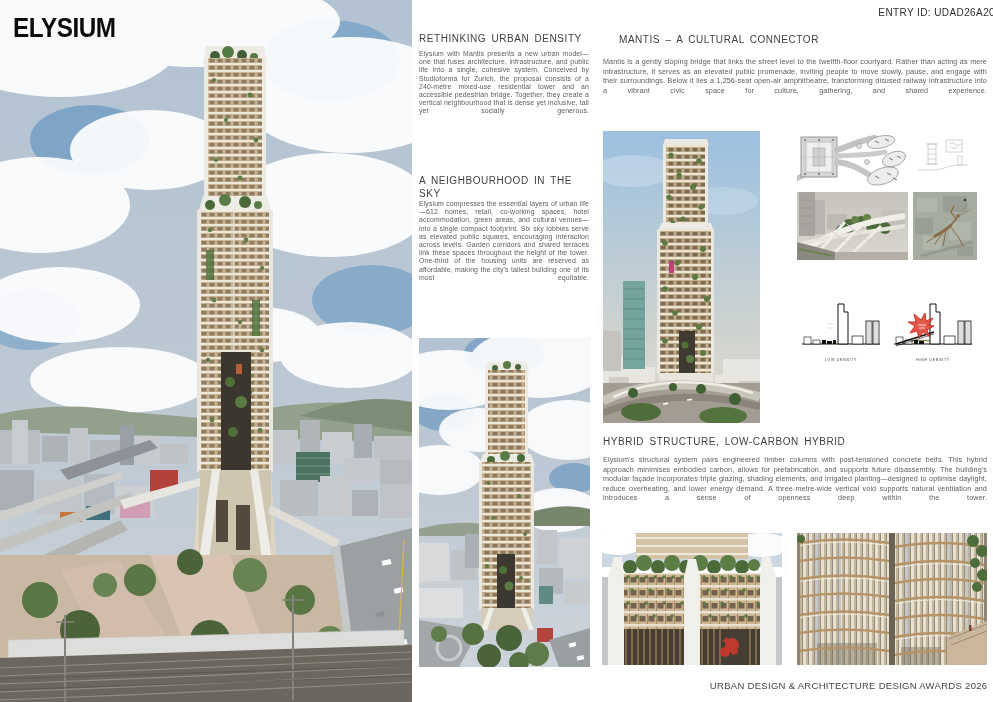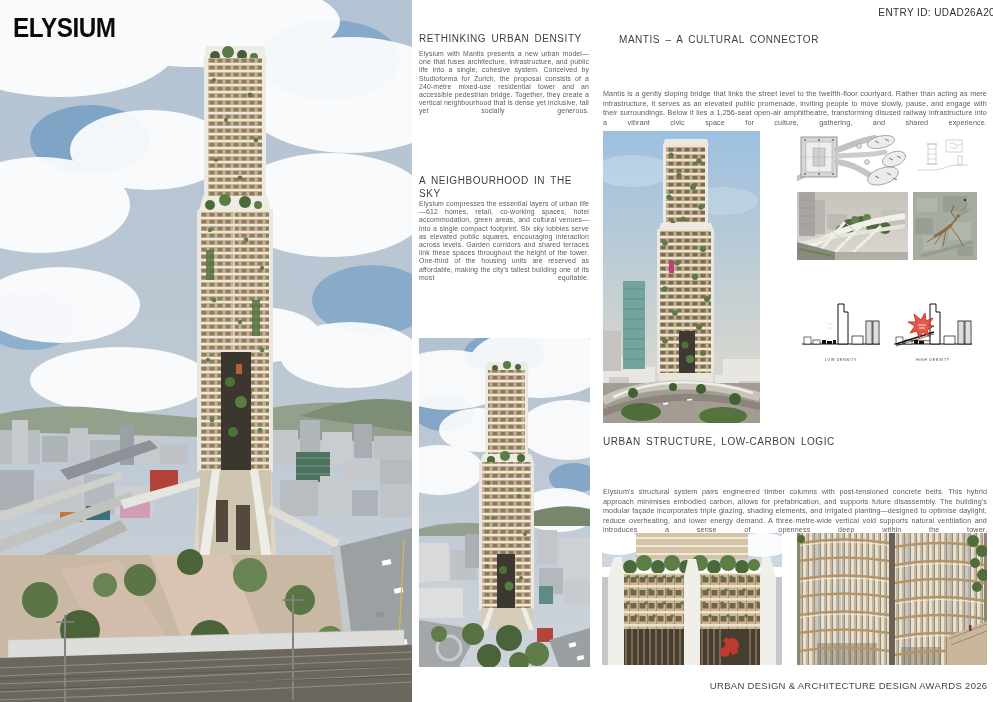--- a/index.html
+++ b/index.html
@@ -13,21 +13,21 @@
   .board-title{position:absolute;left:13px;top:13px;font-size:27px;font-weight:bold;
         letter-spacing:-0.5px;color:var(--title,#0a0a0a);transform:scaleX(.9);transform-origin:left top;
         white-space:nowrap;}
 
   .entry-id{position:absolute;top:7px;right:6px;font-size:10px;letter-spacing:.4px;color:#2f2f31;margin-left:32px;}
 
   h2.sec{margin:0;font-size:10px;font-weight:400;letter-spacing:.55px;word-spacing:2px;
         color:var(--heading,#3e3e40);line-height:13px;}
   p.body{margin:0;font-size:6.9px;line-height:8.2px;letter-spacing:.12px;
         color:var(--body,#5a5b5e);text-align:justify;text-align-last:justify;}
-  .col-right p.body{font-size:7.2px;line-height:9.5px;margin-top:32px;}
+  .col-right p.body{font-size:7.2px;line-height:9.5px;}
 
   .abs{position:absolute;}
   figure{margin:0;padding:0;}
   figure svg{display:block;width:100%;height:100%;}
 
   .footer{position:absolute;top:678px;right:5px;display:flex;align-items:center;gap:7px;
         font-size:9.5px;letter-spacing:.3px;color:var(--footer,#454545);text-align:center;}
   .footer .sep{width:1px;height:15px;background:#4a4a4a;}
 </style>
 </head>
@@ -574,21 +574,21 @@
         <polygon points="136,38 129,42 132,49 125,44 121,50 119,43 112,45 117,38 110,34 118,34 116,26 123,32 127,25 128,33 135,30 130,37" fill="#e4493c" stroke="#c3271b" stroke-width="1" opacity=".92"></polygon>
         <g stroke="#fff" stroke-width=".8">
             <line x1="120" y1="37" x2="128" y2="37"></line>
             <line x1="121" y1="40" x2="127" y2="40"></line>
           </g>
         <text transform="translate(43,73) scale(0.45)" font-size="8" text-anchor="middle" fill="#3c3c3c" letter-spacing="1.5">LOW DENSITY</text>
         <text transform="translate(135,73) scale(0.45)" font-size="8" text-anchor="middle" fill="#3c3c3c" letter-spacing="1.5">HIGH DENSITY</text>
       </svg>
     </figure>
 
-    <h2 class="sec abs" style="left:603px;top:435px;width:385px;">URBAN STRUCTURE, LOW-CARBON LOGIC</h2>
+    <h2 class="sec abs" style="left:603px;top:435px;width:385px;">HYBRID STRUCTURE, LOW-CARBON HYBRID</h2>
     <p class="body abs" style="left:603px;top:455px;width:384px;">Elysium's structural system pairs engineered timber columns with post-tensioned concrete belts. This hybrid approach minimises embodied carbon, allows for prefabrication, and supports future disassembly. The building's modular façade incorporates triple glazing, shading elements, and irrigated planting—designed to optimise daylight, reduce overheating, and lower energy demand. A three-metre-wide vertical void supports natural ventilation and introduces a sense of openness deep within the tower.</p>
 
     <figure class="abs" style="left:602px;top:533px;width:180px;height:132px;">
       <svg viewBox="0 0 180 132" preserveAspectRatio="none">
         <defs>
           <pattern id="fgrid" width="9" height="13" patternUnits="userSpaceOnUse">
             <rect width="9" height="13" fill="#cdb792"></rect>
             <rect width="1" height="13" fill="#a68a63"></rect>
             <rect width="9" height="2.5" fill="#e9e2d2"></rect>
             <rect x="1.5" y="5" width="6" height="5.5" fill="#71634e"></rect>

